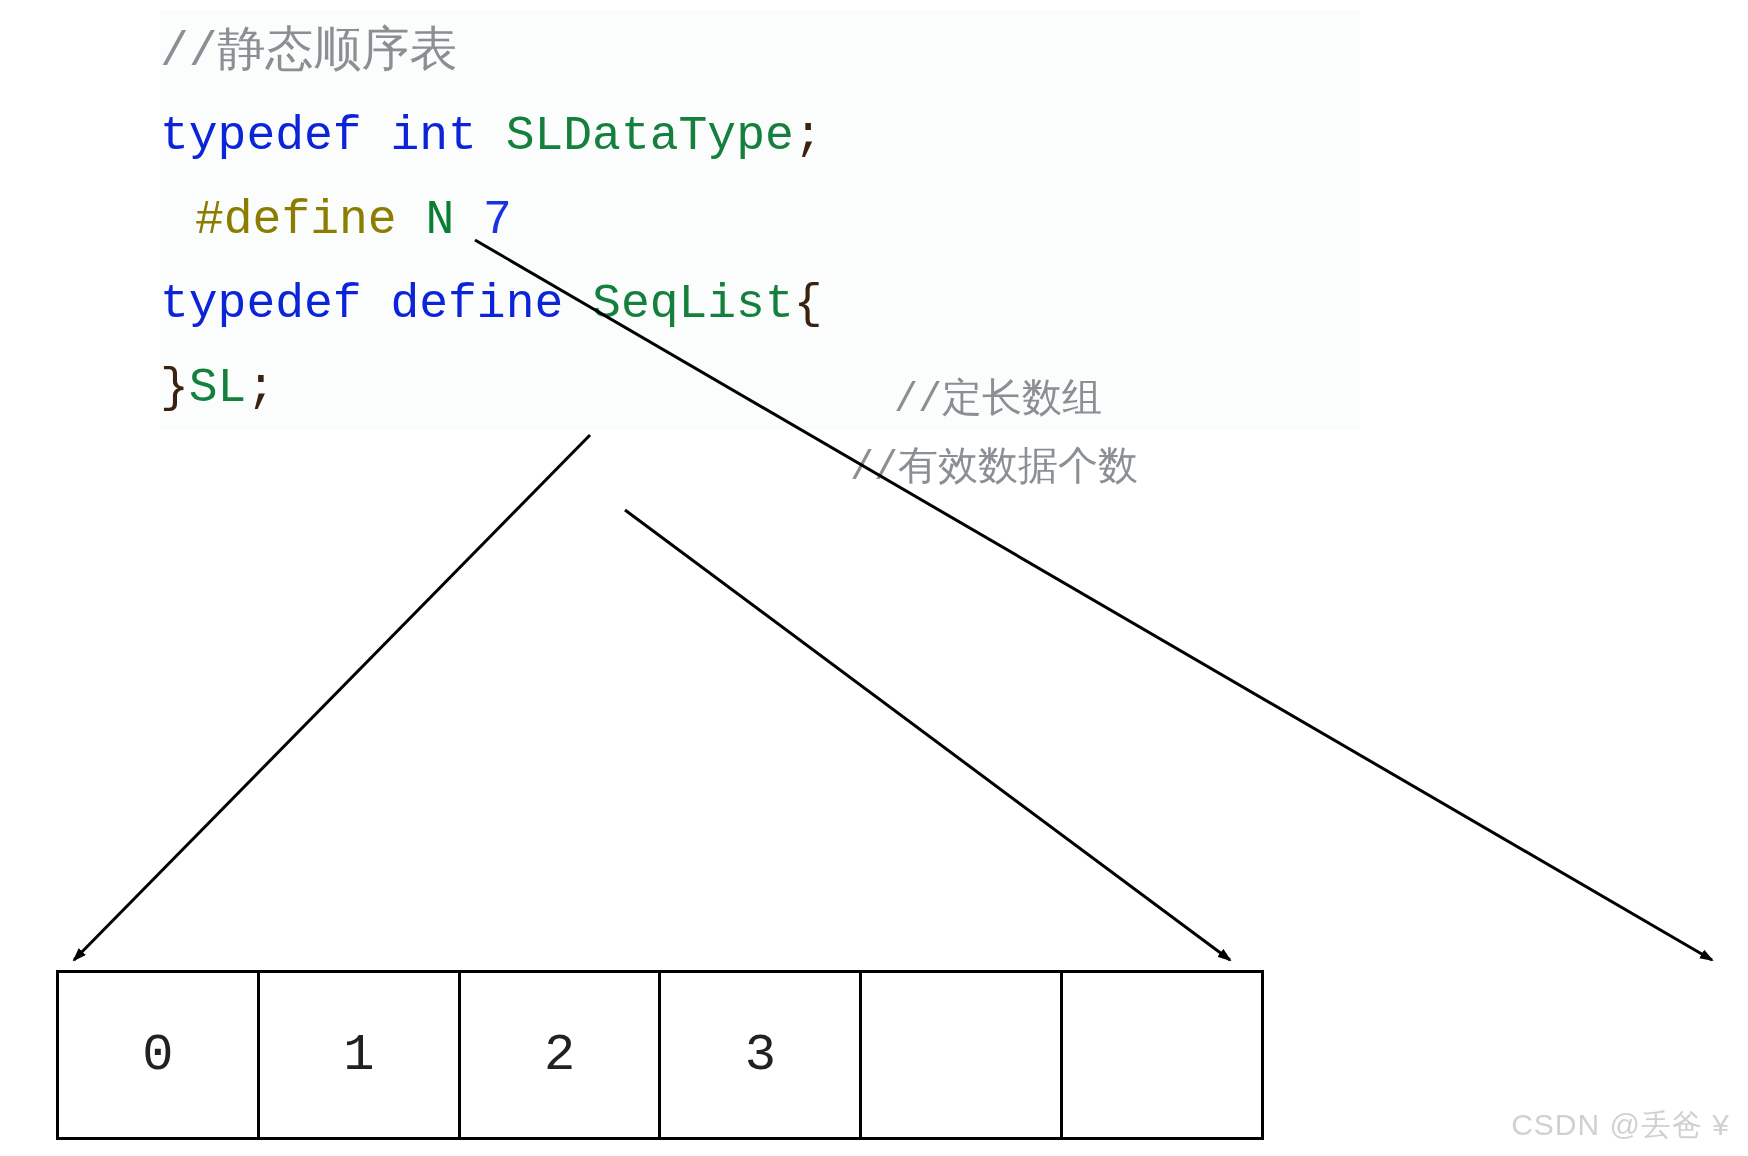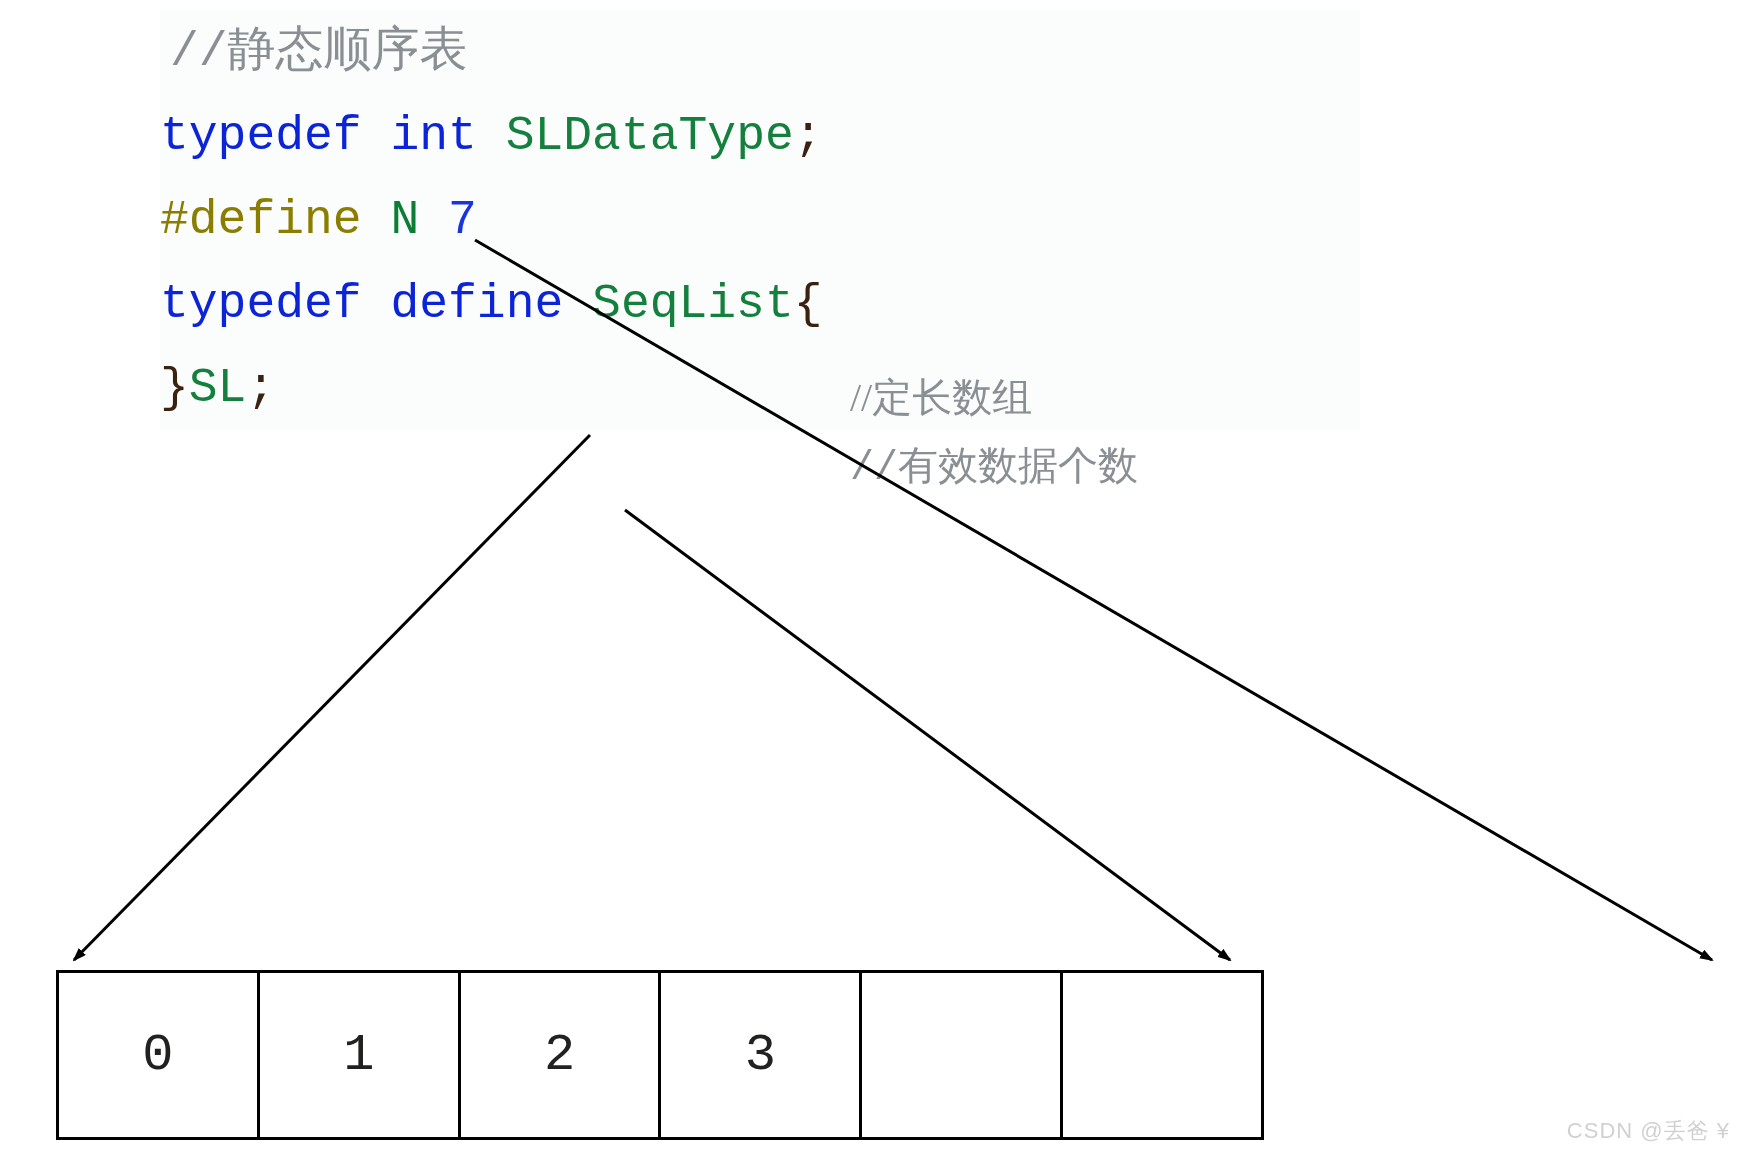--- a/index.html
+++ b/index.html
@@ -19,23 +19,23 @@
     width: 1200px;
     background: #fbfcfc;
     padding: 0;
   }
   .code-line {
     font-size: 48px;
     line-height: 84px;
     white-space: pre;
     letter-spacing: 0px;
   }
-  .tok-comment { color: #8a8f94; margin-left: 10px; }
+  .tok-comment { color: #8a8f94; }
   .tok-keyword { color: #0c24d8; text-align: right; }   
-  .tok-define  { color: #8a7d00; }   
+  .tok-define  { color: #8a7d00; margin-left: 35px; }   
   .tok-macro   { color: #0b7d34; }   
   .tok-number  { color: #1a33e0; }   
   .tok-type    { color: #15803d; }   
   .tok-ident   { color: #3a2110; }   
   .tok-punct   { color: #3a2110; }   
   .side-comment {
     position: absolute;
     color: #8a8f94;
     font-size: 40px;
     font-family: "Consolas", "Menlo", "Courier New", "Microsoft YaHei", sans-serif;
@@ -68,21 +68,21 @@
     left: 0;
     top: 0;
     width: 1748px;
     height: 1156px;
     pointer-events: none;
   }
   .watermark {
     position: absolute;
     right: 18px;
     bottom: 10px;
-    font-size: 22px;
+    font-size: 30px;
     color: rgba(120,120,120,0.35);
     font-family: "Microsoft YaHei", sans-serif;
     letter-spacing: 1px;
   }
 </style>
 </head>
 <body>
 
 <div class="code-block">
   <div class="code-line"><span class="tok-comment">//静态顺序表</span></div>
@@ -91,21 +91,21 @@
 
   <div class="code-line"><span class="tok-define">#define</span> <span class="tok-macro">N</span> <span class="tok-number">7</span></div>
 
   <div class="code-line"><span class="tok-keyword">typedef</span> <span class="tok-keyword">define</span> <span class="tok-type">SeqList</span><span class="tok-punct">{</span></div>
 
 
 
   <div class="code-line"><span class="tok-punct">}</span><span class="tok-type">SL</span><span class="tok-punct">;</span></div>
 </div>
 
-<div class="side-comment" style="left:850px; top:370px;font-family:Liberation Serif, serif;">//定长数组</div>
+<div class="side-comment" style="left:894px; top:370px;">//定长数组</div>
 <div class="side-comment" style="left:850px; top:438px;">//有效数据个数</div>
 
 <div class="array-table">
   <div class="array-cell">0</div>
   <div class="array-cell">1</div>
   <div class="array-cell">2</div>
   <div class="array-cell">3</div>
   <div class="array-cell"></div>
   <div class="array-cell"></div>
 </div>

